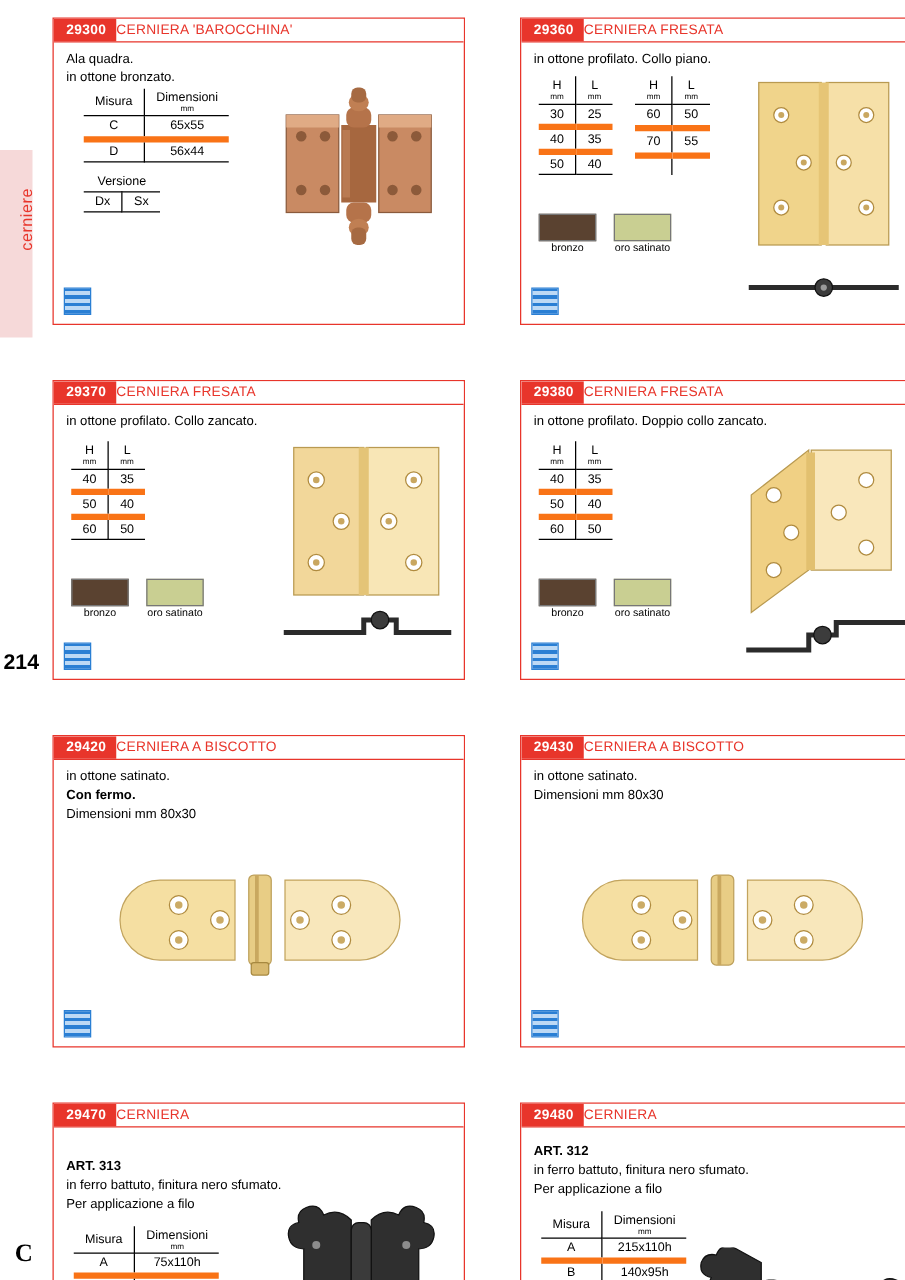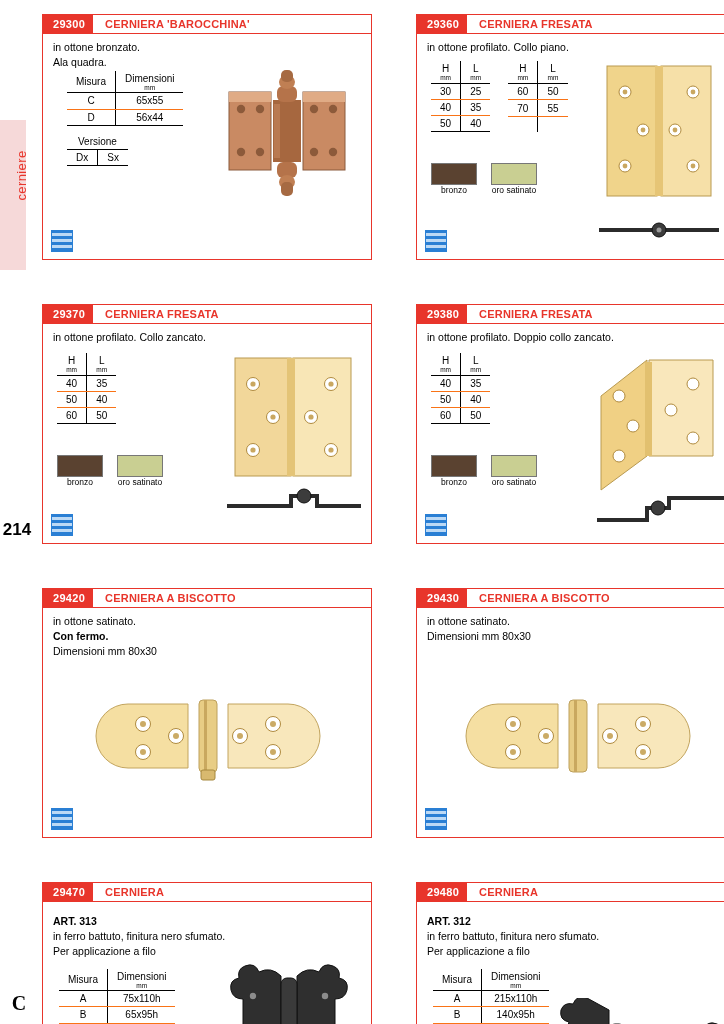--- a/index.html
+++ b/index.html
@@ -87,24 +87,23 @@
     font-size: 11px;
     font-weight: bold;
     padding: 0 8px 0 10px;
     display: flex;
     align-items: center;
     letter-spacing: .3px;
   }
   .title {
     color: #e8352b;
     font-size: 11px;
-    font-weight: bold;
+    font-weight: normal;
     display: flex;
     align-items: center;
-    padding-left: 12px;
     letter-spacing: .2px;
   }
   .card-body {
     position: relative;
     height: calc(100% - 19px);
     padding: 7px 8px 0 10px;
     font-size: 10.5px;
     line-height: 1.32;
   }
   .desc { margin: 0 0 1px 0; }
@@ -113,21 +112,21 @@
 
   
   table.meas {
     border-collapse: collapse;
     font-size: 10px;
   }
   table.meas th, table.meas td {
     padding: 1px 9px;
     text-align: center;
     font-weight: normal;
-    border-bottom: 1px solid #f97316;
+    border-bottom: 5px solid #f97316;
     border-right: 1px solid #000;
     height: 15px;
   }
   table.meas tr:last-child th, table.meas tr:last-child td { border-bottom: 1px solid #000; }
   table.meas th:last-child, table.meas td:last-child { border-right: none; }
   table.meas thead th { border-bottom: 1px solid #000; }
   table.meas .sub { font-size: 6.5px; display:block; line-height:1; }
 
   .two-tables { display: flex; gap: 18px; margin-top: 6px; }
 
@@ -162,22 +161,22 @@
 </div>
 
 <div class="grid">
 
   <div class="card">
     <div class="card-head">
       <div class="code">29300</div>
       <div class="title">CERNIERA 'BAROCCHINA'</div>
     </div>
     <div class="card-body">
+      <div class="desc">Ala quadra.</div>
       <div class="desc">in ottone bronzato.</div>
-      <div class="desc">Ala quadra.</div>
 
       <table class="meas" style="margin-left:14px;">
         <thead>
           <tr>
             <th>Misura</th>
             <th>
               <span>Dimensioni</span><span class="sub">mm</span>
             </th>
           </tr>
         </thead>
@@ -543,21 +542,21 @@
       <div class="tile"></div>
     </div>
   </div>
 
   <div class="card">
     <div class="card-head">
       <div class="code">29470</div>
       <div class="title">CERNIERA</div>
     </div>
     <div class="card-body">
-      <div class="desc strong-line" style="margin-top:6px">ART. 313</div>
+      <div class="desc strong-line" style="margin-top:18px">ART. 313</div>
       <div class="desc">in ferro battuto, finitura nero sfumato.</div>
       <div class="desc">Per applicazione a filo</div>
 
       <table class="meas" style="margin-left:6px;margin-top:10px;">
         <thead>
           <tr>
             <th>Misura</th>
             <th><span>Dimensioni</span><span class="sub">mm</span></th>
           </tr>
         </thead>

